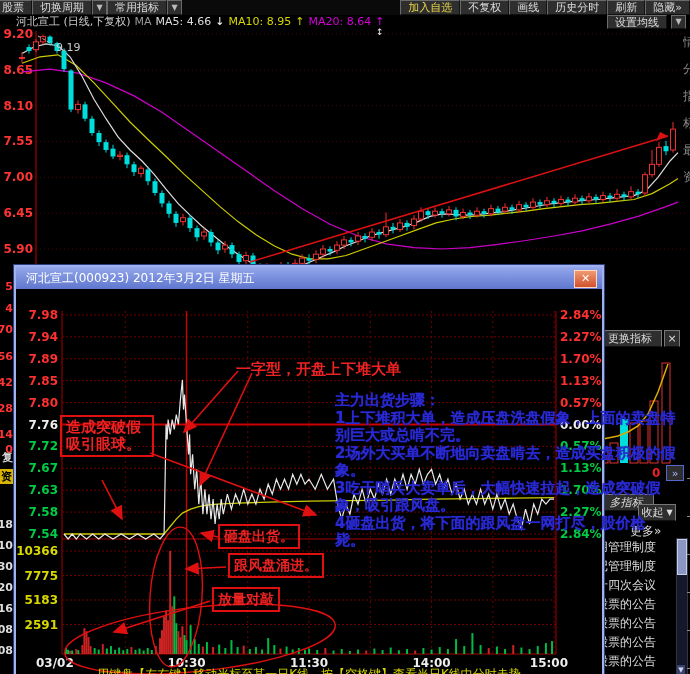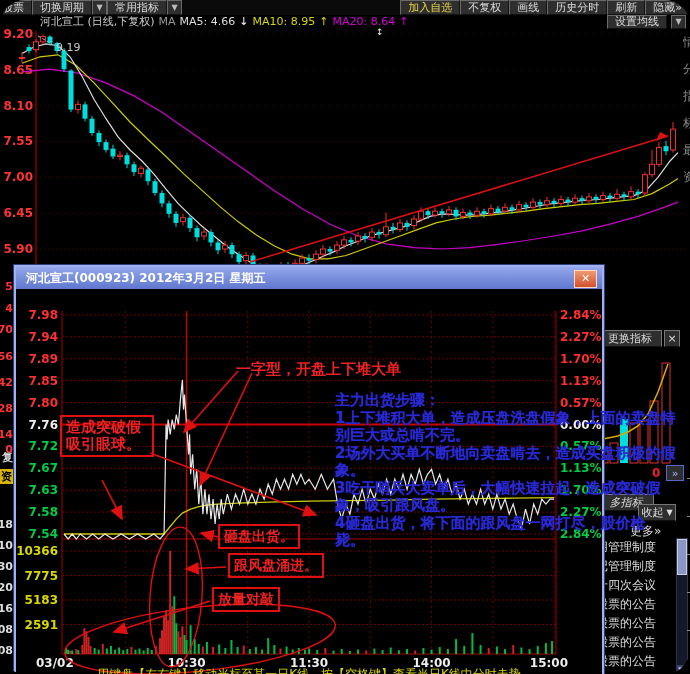--- a/index.html
+++ b/index.html
@@ -1,17 +1,17 @@
 <!DOCTYPE html>
 <html><head>
 <meta charset="utf-8">
 <style>
   html,body{margin:0;padding:0;background:#000;}
   #screen{position:relative;width:690px;height:674px;overflow:hidden;background:#000;
-          font-family:"DejaVu Sans","Liberation Sans",sans-serif;color:#ccc;border-radius:25px;}
+          font-family:"DejaVu Sans","Liberation Sans",sans-serif;color:#ccc;}
   
   .tbrow1{position:absolute;left:0;top:0;width:690px;height:15px;background:#0a0a0a;display:flex;align-items:stretch;}
   .btn{background:#2e2e2e;border:1px solid #6a6a6a;border-bottom-color:#111;border-right-color:#111;
        color:#ddd;font-size:11px;line-height:12px;padding:0 7px;display:flex;align-items:center;white-space:nowrap;}
   .btn.accent{color:#e8d44a;}
   .drop{background:#2e2e2e;border:1px solid #6a6a6a;border-bottom-color:#111;color:#bbb;font-size:8px;
         width:13px;display:flex;align-items:center;justify-content:center;}
   .sp{flex:1;}
   .tbrow2{position:absolute;left:0;top:15px;width:690px;height:13px;display:flex;align-items:center;font-size:11px;white-space:nowrap;}
   .tbrow2 span{margin-right:4px;}
@@ -22,21 +22,21 @@
   .panelbtn{position:absolute;background:#2e2e2e;border:1px solid #777;border-bottom-color:#111;color:#ddd;
             font-size:11px;display:flex;align-items:center;justify-content:center;}
   #annlist .lrow{height:19px;line-height:19px;color:#ddd;font-size:12px;overflow:hidden;white-space:nowrap;}
   #scrollb{position:absolute;left:80px;top:210px;width:10px;height:136px;background:#15182a;border:1px solid #334;}
   #scrollthumb{position:absolute;left:0;top:0;width:8px;height:34px;background:#8a97c4;border:1px solid #c6cfe8;}
   #scrolldn{position:absolute;left:0;bottom:0;width:8px;height:10px;background:#39406a;color:#cfd6f2;font-size:7px;line-height:10px;text-align:center;}
   
   #popup{position:absolute;left:14px;top:265px;width:586px;height:420px;background:#000;
          border:2px solid #9fb1ee;box-shadow:0 0 0 1px #30407e;}
   #ptitle{position:absolute;left:0;top:0;width:100%;height:22px;
-          background:linear-gradient(#93a7ea,#5f77cf);color:#fff;font-size:12px;font-weight:bold;
+          background:linear-gradient(#93a7ea,#5f77cf);color:#fff;font-size:12px;font-weight:normal;
           line-height:22px;padding-left:10px;box-sizing:border-box;}
   #pclose{position:absolute;right:5px;top:3px;width:21px;height:16px;background:linear-gradient(#f09a72,#d2512e);
           border:1px solid #ffd9c2;color:#fff;font-size:11px;font-weight:bold;text-align:center;line-height:15px;}
   #pinfo{position:absolute;left:0;top:22px;width:100%;height:18px;font-size:12px;font-weight:bold;
          line-height:18px;text-align:center;white-space:nowrap;background:#000;}
   #phint{position:absolute;left:0;top:399px;width:100%;text-align:center;color:#d8d800;font-size:12px;white-space:nowrap;}
   .redbox{position:absolute;border:2px solid #e01010;color:#ee2222;font-size:14px;font-weight:bold;
           line-height:17px;padding:2px 4px;white-space:nowrap;background:rgba(0,0,0,0.08);}
   #flatlabel{position:absolute;color:#ee2222;font-size:15px;font-weight:bold;white-space:nowrap;}
   #blueoverlay{position:absolute;left:335px;top:392px;width:400px;z-index:50;pointer-events:none;}
@@ -63,30 +63,30 @@
   <div class="sp"></div>
   <div class="btn accent">加入自选</div>
   <div class="btn">不复权</div>
   <div class="btn">画线</div>
   <div class="btn">历史分时</div>
   <div class="btn">刷新</div>
   <div class="btn">隐藏»</div>
 </div>
 
 <div class="tbrow2">
-  <span style="color:#ccc;margin-left:40px;">河北宣工 (日线,下复权)</span>
+  <span style="color:#ccc;margin-left:16px;">河北宣工 (日线,下复权)</span>
   <span style="color:#999;">MA</span>
   <span style="color:#ddd;">MA5: 4.66</span>
   <span style="color:#fff;">↓</span>
   <span style="color:#d8d800;">MA10: 8.95</span>
   <span style="color:#d8d800;">↑</span>
   <span style="color:#d800d8;">MA20: 8.64</span>
   <span style="color:#d800d8;">↑</span>
   <span class="sp"></span>
-  <span class="btn" style="height:12px;">设置均线</span>
+  <span class="btn" style="height:12px;font-family:Liberation Serif, serif;">设置均线</span>
   <span class="drop" style="height:12px;">▼</span>
 </div>
 <span class="abs" style="left:376px;top:27px;color:#eee;font-size:9px;z-index:2;">↕</span>
 
 <svg id="mainsvg" class="abs" style="left:0;top:27px;" width="690" height="241">
       <line x1="36" y1="7" x2="686" y2="7" stroke="#4a0000" stroke-dasharray="1,3"></line>
       <text x="33" y="11" fill="#ff3434" text-anchor="end" font-size="12" font-weight="bold">9.20</text>
       <line x1="36" y1="42.83249999999993" x2="686" y2="42.83249999999993" stroke="#4a0000" stroke-dasharray="1,3"></line>
       <text x="33" y="46.83249999999993" fill="#ff3434" text-anchor="end" font-size="12" font-weight="bold">8.65</text>
       <line x1="36" y1="78.66499999999998" x2="686" y2="78.66499999999998" stroke="#4a0000" stroke-dasharray="1,3"></line>

